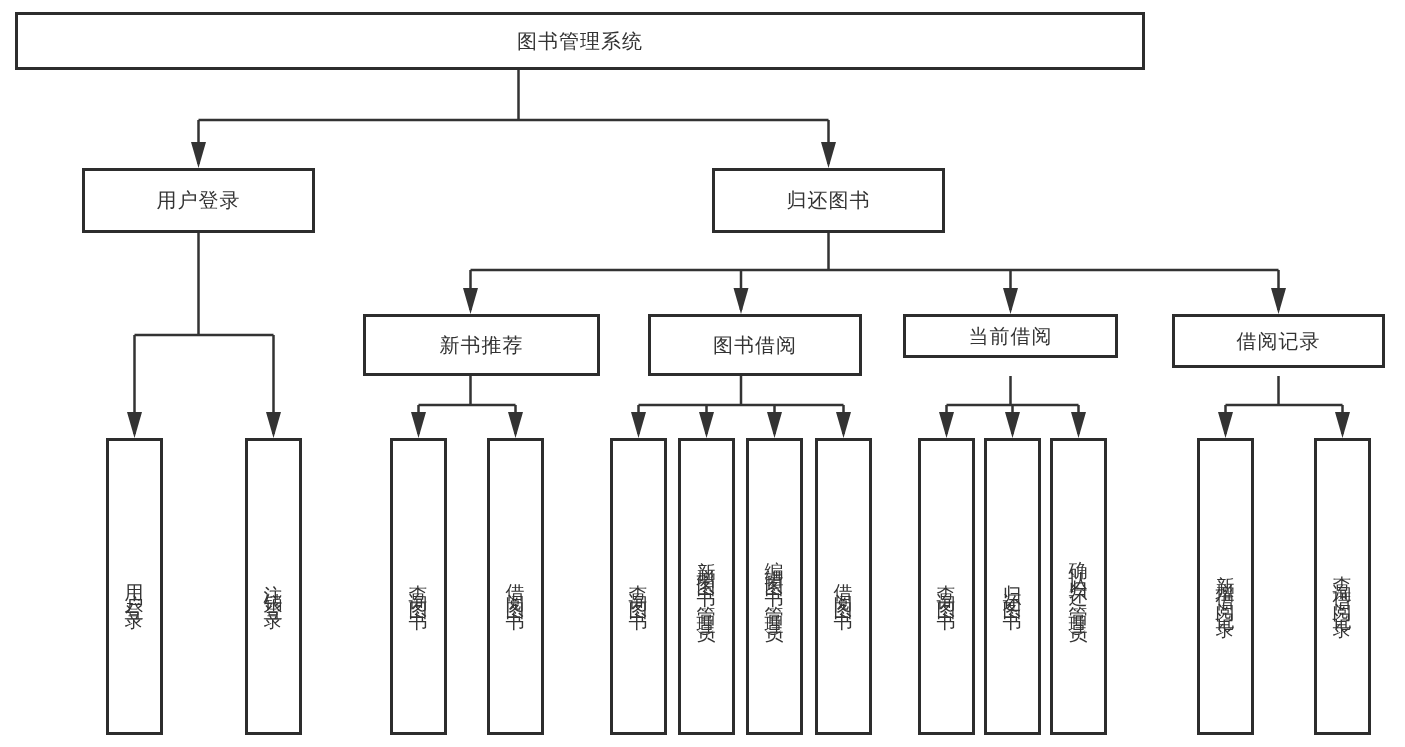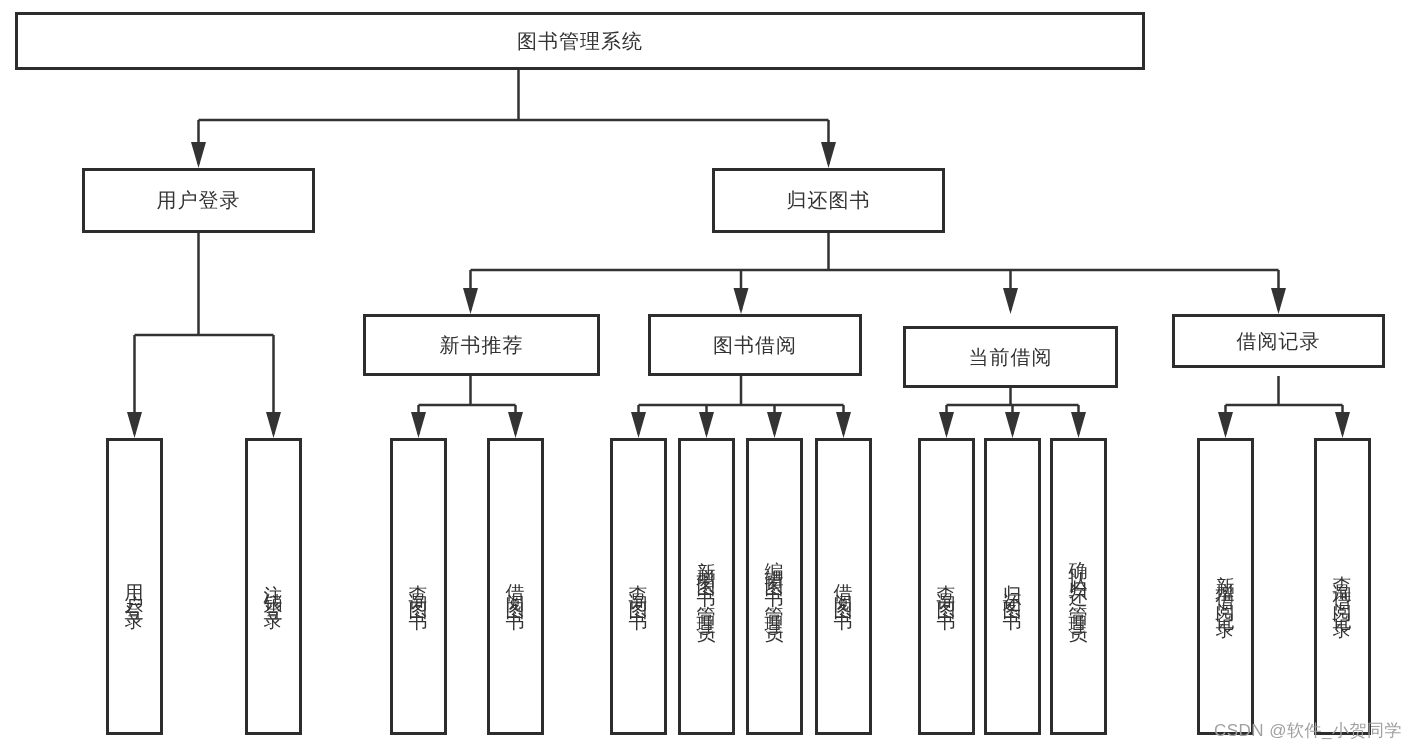--- a/index.html
+++ b/index.html
@@ -71,35 +71,34 @@
     </g>
   </svg>
 
   <div class="box" style="left:15px;top:12px;width:1130px;height:58px">图书管理系统</div>
 
   <div class="box" style="left:82px;top:168px;width:233px;height:65px">用户登录</div>
   <div class="box" style="left:712px;top:168px;width:233px;height:65px">归还图书</div>
 
   <div class="box" style="left:363px;top:314px;width:237px;height:62px">新书推荐</div>
   <div class="box" style="left:648px;top:314px;width:214px;height:62px">图书借阅</div>
-  <div class="box" style="left:903px;top:326px;width:215px;height:62px">当前借阅</div>
+  <div class="box" style="left:903px;top:314px;width:215px;height:44px">当前借阅</div>
   <div class="box" style="left:1172px;top:314px;width:213px;height:54px">借阅记录</div>
 
   <div class="vbox" style="left:106px;top:438px;width:57px;height:297px">用户登录</div>
   <div class="vbox" style="left:245px;top:438px;width:57px;height:297px">注销登录</div>
 
   <div class="vbox" style="left:390px;top:438px;width:57px;height:297px">查询图书</div>
   <div class="vbox" style="left:487px;top:438px;width:57px;height:297px">借阅图书</div>
 
   <div class="vbox" style="left:610px;top:438px;width:57px;height:297px">查询图书</div>
   <div class="vbox" style="left:678px;top:438px;width:57px;height:297px">新增图书（管理员）</div>
   <div class="vbox" style="left:746px;top:438px;width:57px;height:297px">编辑图书（管理员）</div>
   <div class="vbox" style="left:815px;top:438px;width:57px;height:297px">借阅图书</div>
 
   <div class="vbox" style="left:918px;top:438px;width:57px;height:297px">查询图书</div>
   <div class="vbox" style="left:984px;top:438px;width:57px;height:297px">归还图书</div>
   <div class="vbox" style="left:1050px;top:438px;width:57px;height:297px">确认归还（管理员）</div>
 
   <div class="vbox" style="left:1197px;top:438px;width:57px;height:297px">新增借阅记录</div>
   <div class="vbox" style="left:1314px;top:438px;width:57px;height:297px">查询借阅记录</div>
 
-  <div class="watermark">CSDN @软件_小贺同学</div>
 </div>
 
 </body></html>

